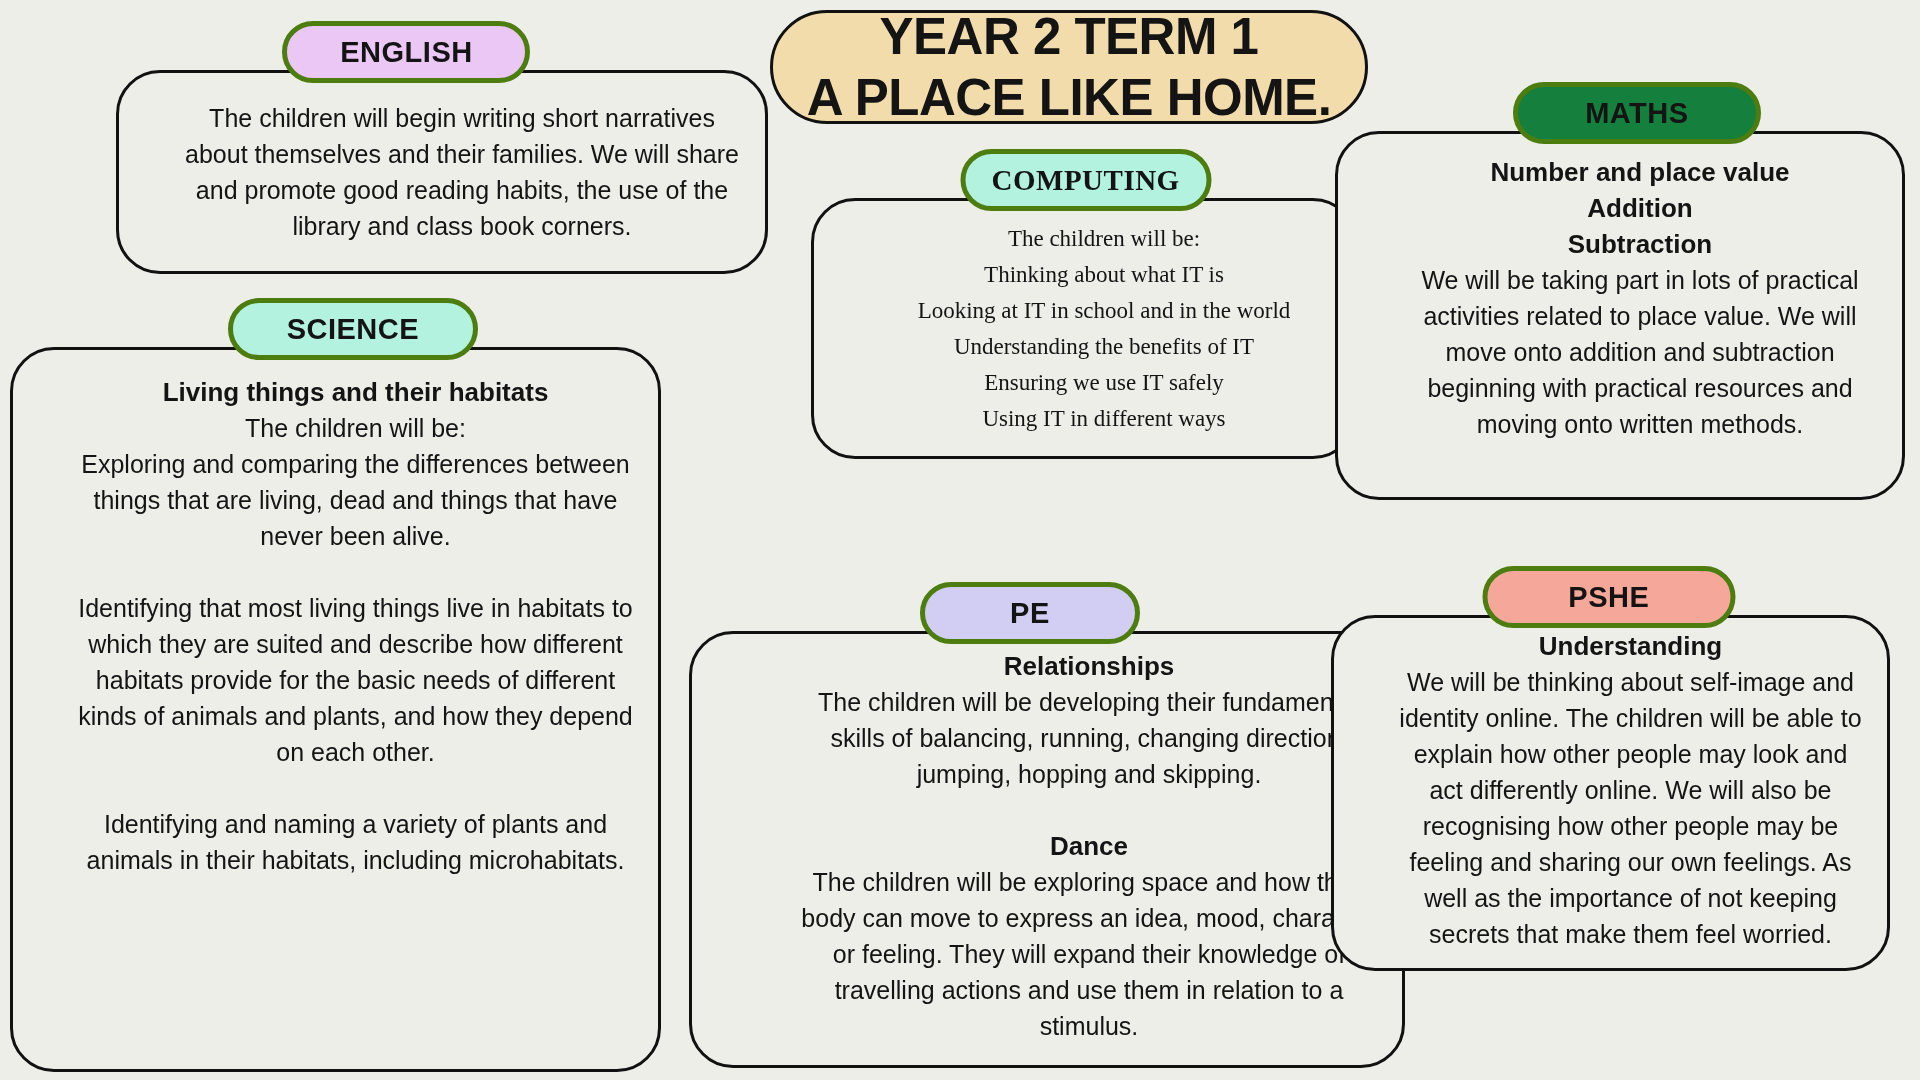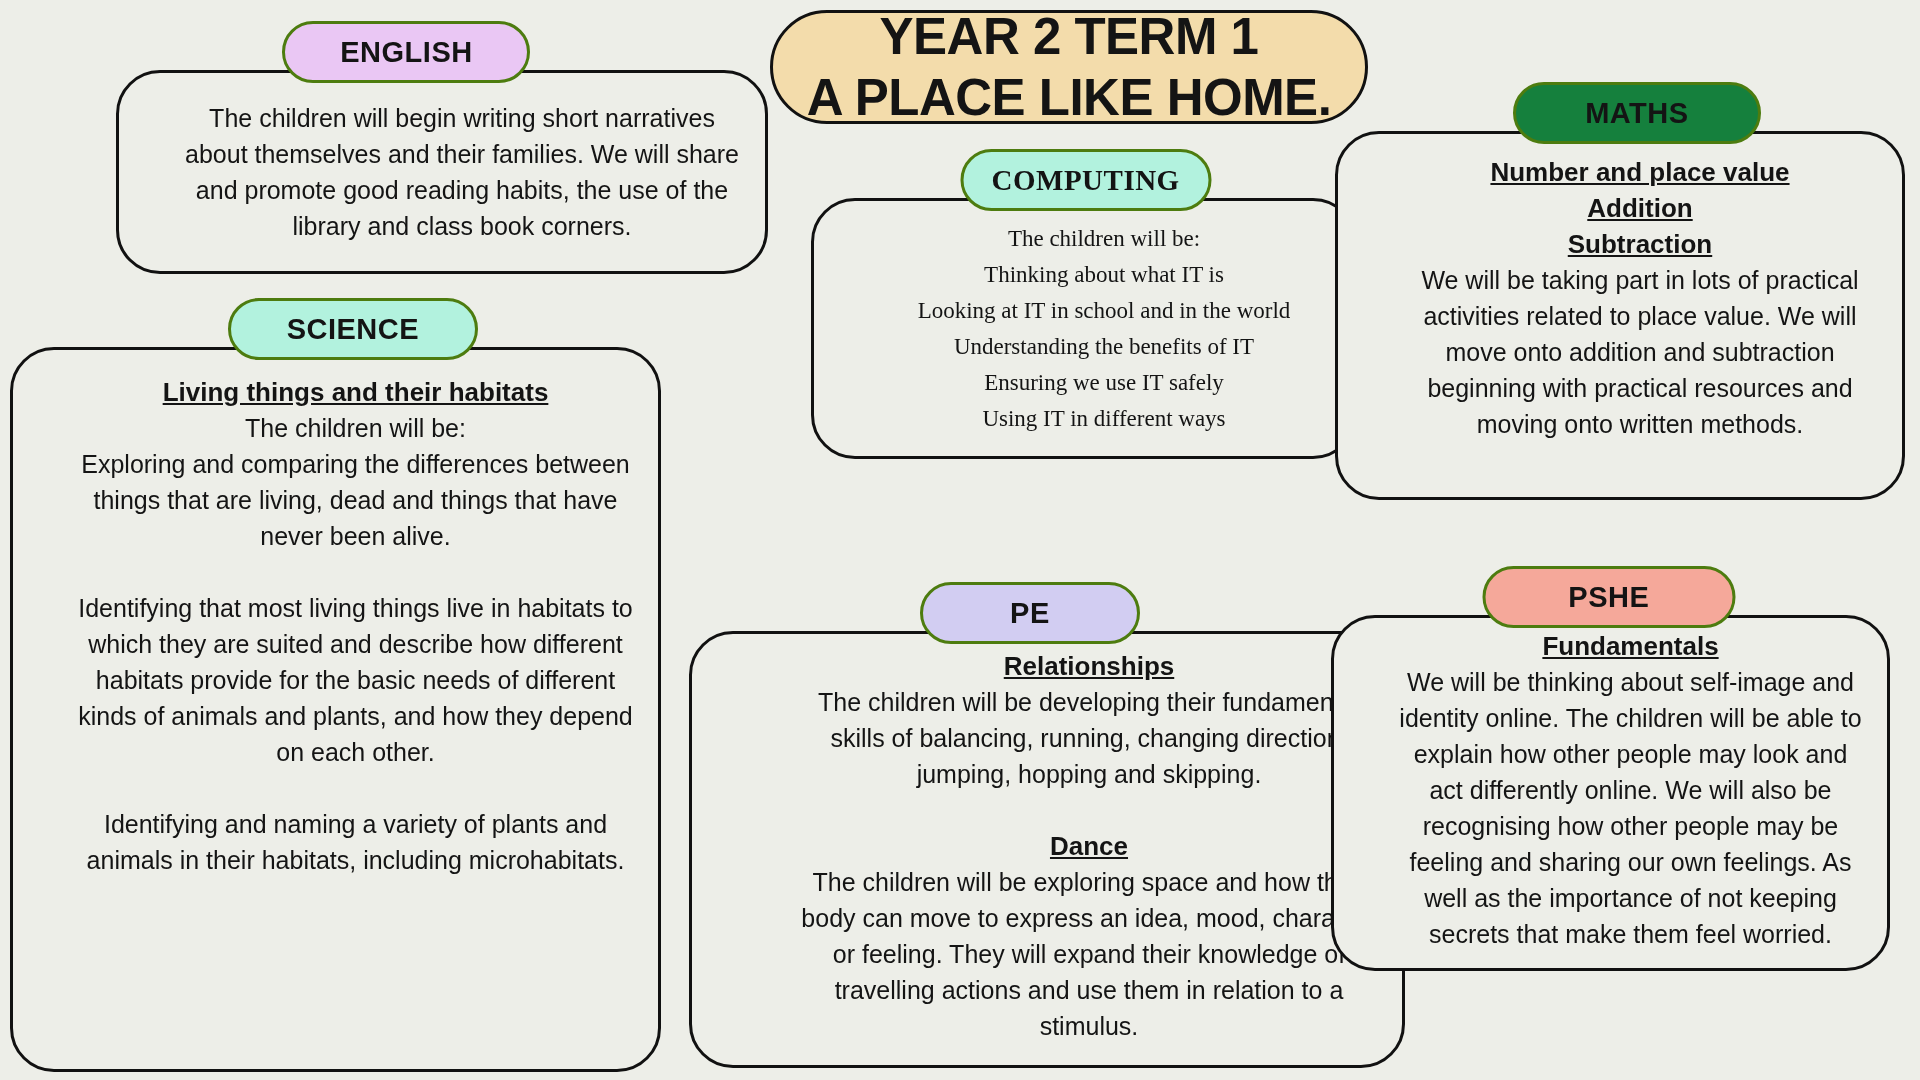--- a/index.html
+++ b/index.html
@@ -16,21 +16,21 @@
     position:absolute;
     border:3px solid #111;
     border-radius:44px;
     background:#edeee8;
   }
   .pill {
     position:absolute;
     top:-52px;
     transform:translateX(-50%);
     height:62px;
-    border:3px solid #4d7c0f;
+    border:5px solid #4d7c0f;
     border-radius:32px;
     display:flex; align-items:center; justify-content:center;
     z-index:2;
   }
   .pill span {
     font-size:29px; font-weight:700; letter-spacing:.5px;
   }
   .title-pill {
     position:absolute;
     left:770px; top:10px; width:598px; height:114px;
@@ -46,21 +46,21 @@
   .box-content {
     position:relative;
     height:100%;
     padding:10px 24px;
     display:flex; flex-direction:column;
     justify-content:center;
     text-align:center;
     font-size:25px; line-height:36px;margin-left:40px;
   }
   .box-content.top { justify-content:flex-start; }
-  .bold { font-weight:700; font-size:26px;text-decoration:underline; }
+  .bold { font-weight:700; font-size:26px; }
   .gap { margin-top:36px; }
   .pre { white-space:pre-line; }
   #card-science .box-content { padding-top:24px; }
   #card-maths  .box-content { padding-top:20px; }
   #card-pe     .box-content { padding-top:14px; }
   #card-pshe   .box-content { padding-top:10px; padding-left:20px; padding-right:20px; }
   #card-computing .box-content { font-size:23px; padding-left:12px; padding-right:12px; }
 </style>
 </head>
 <body>
@@ -130,18 +130,18 @@
       <p class="bold gap">Dance</p>
       <p>The children will be exploring space and how their body can move to express an idea, mood, character or feeling. They will expand their knowledge of travelling actions and use them in relation to a stimulus.</p>
     </div>
   </section>
 
   <section class="card" id="card-pshe" style="left:1331px; top:615px; width:559px; height:356px;">
     <div class="pill" style="left: 49.7%; width: 253px; background: rgb(245, 168, 154);">
       <span>PSHE</span>
     </div>
     <div class="box-content top">
-      <p class="bold">Fundamentals</p>
+      <p class="bold">Understanding</p>
       <p>We will be thinking about self-image and identity online. The children will be able to explain how other people may look and act differently online. We will also be recognising how other people may be feeling and sharing our own feelings. As well as the importance of not keeping secrets that make them feel worried.</p>
     </div>
   </section>
 
 </div>
 
 </body></html>

